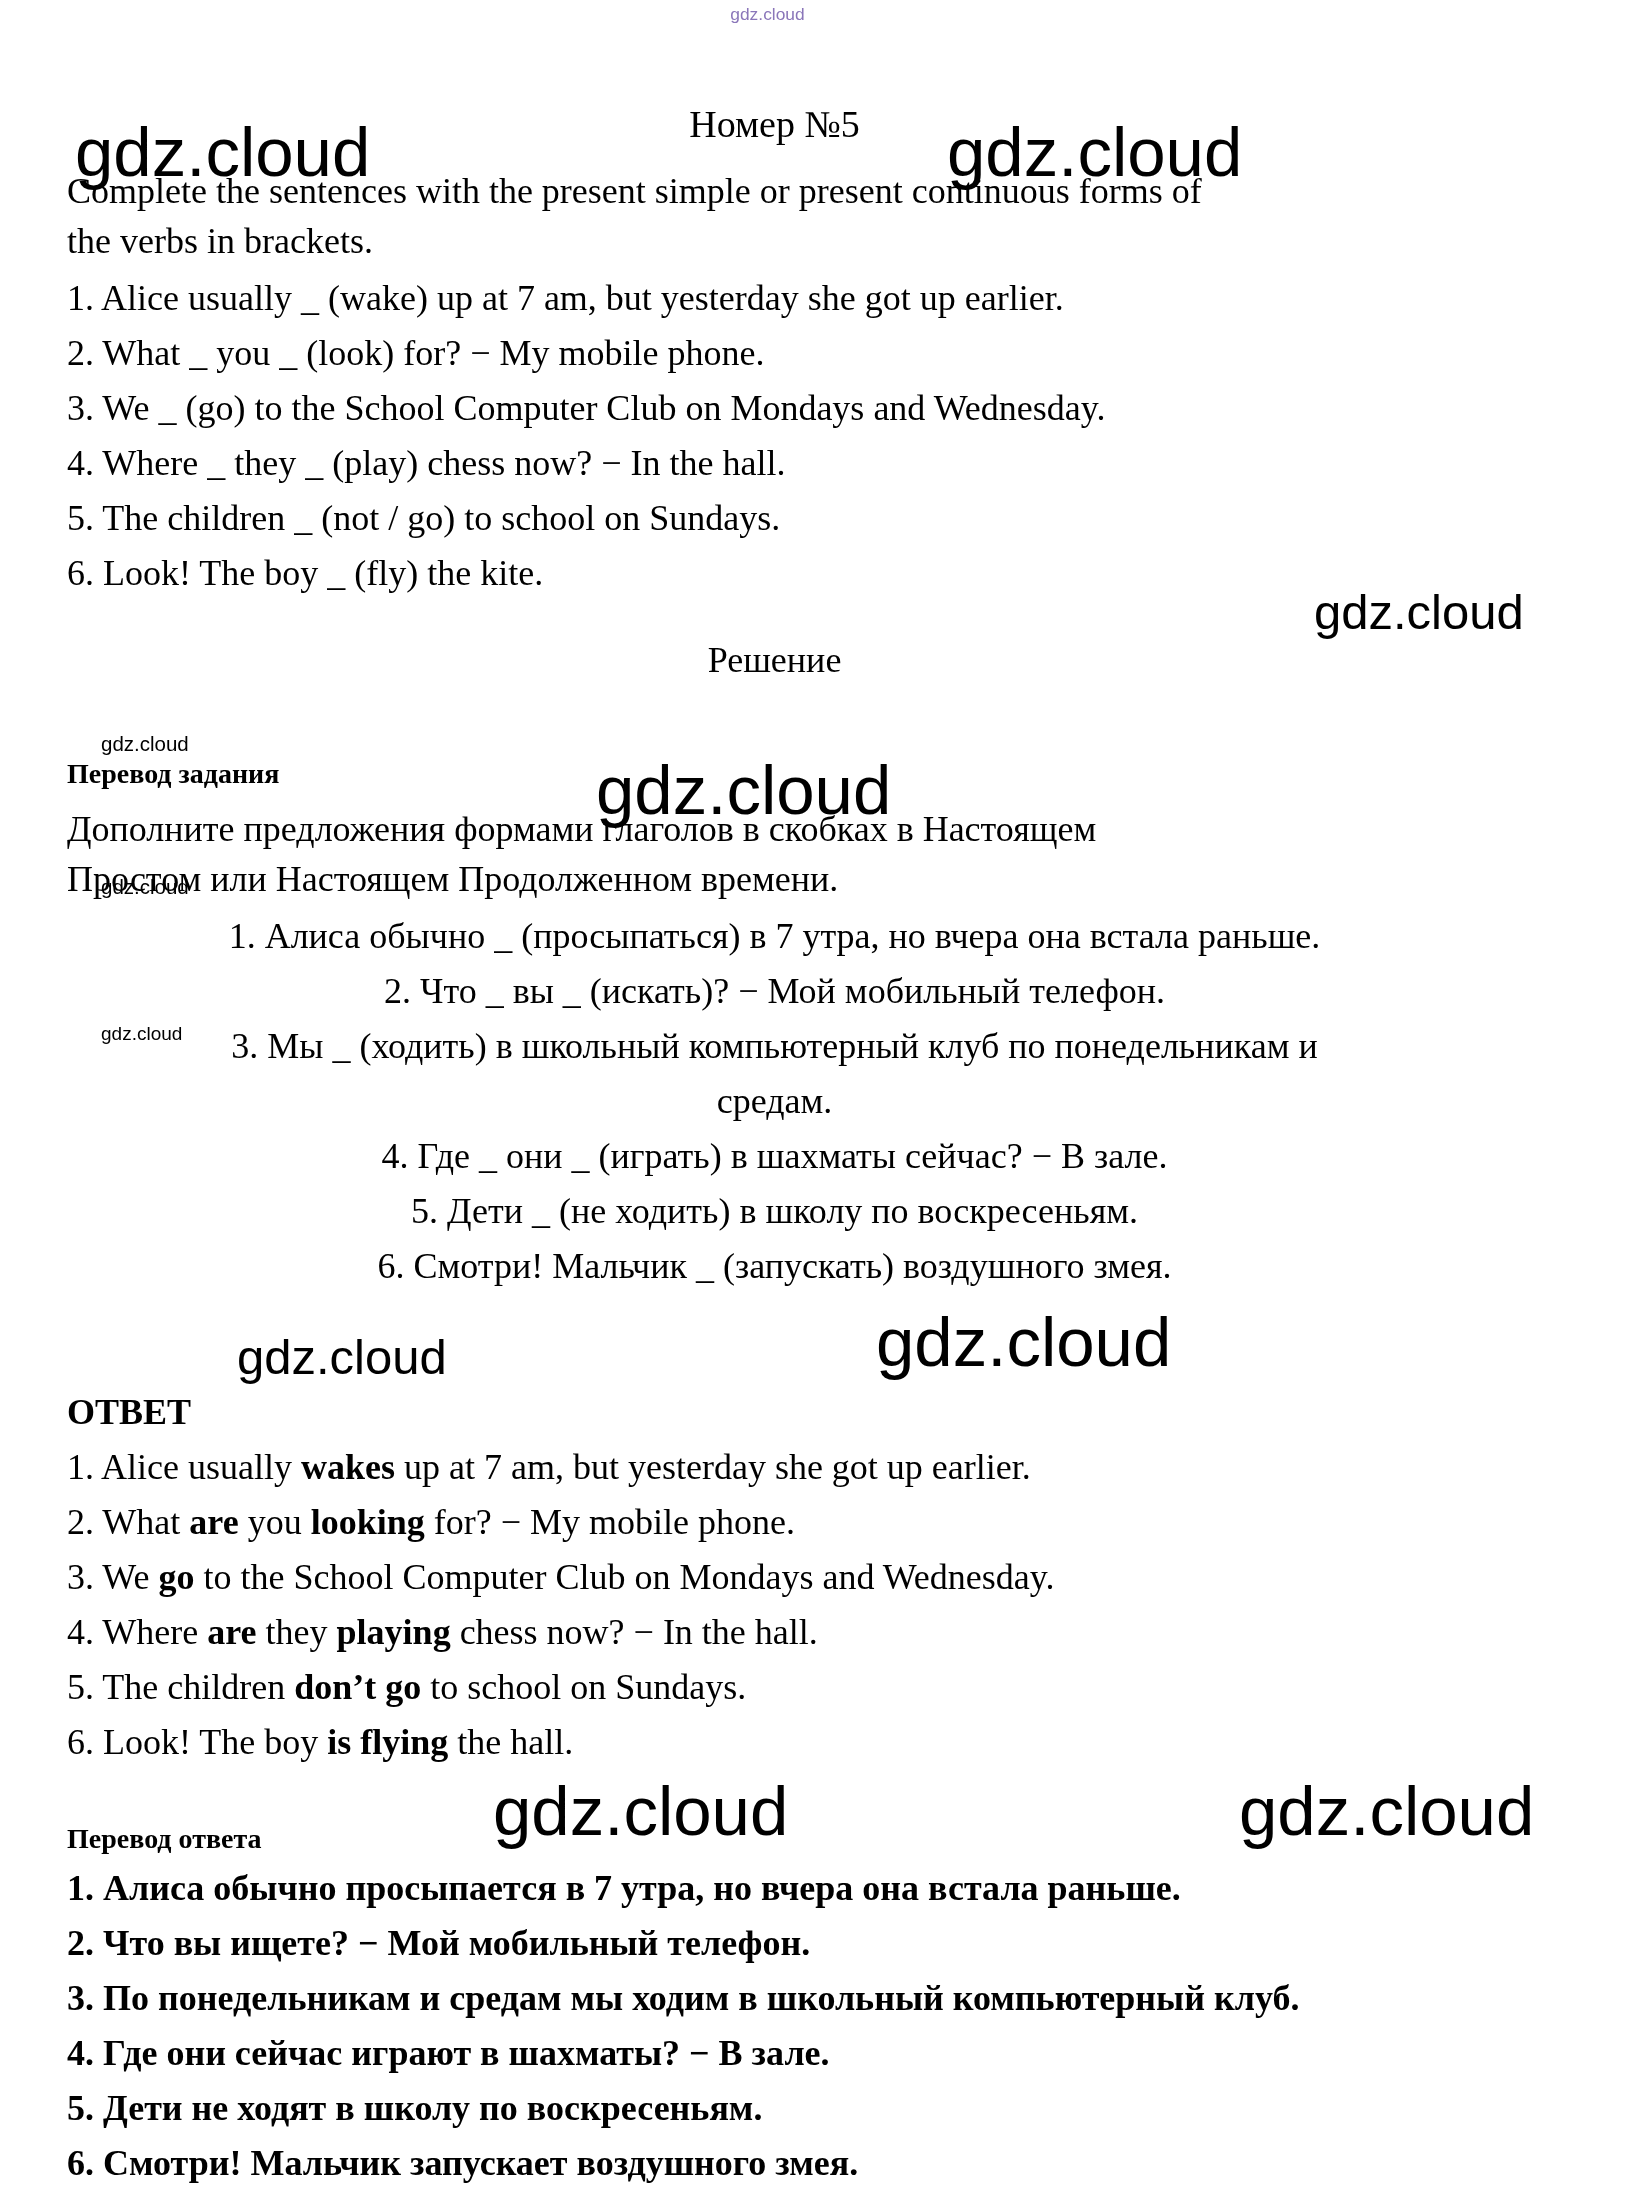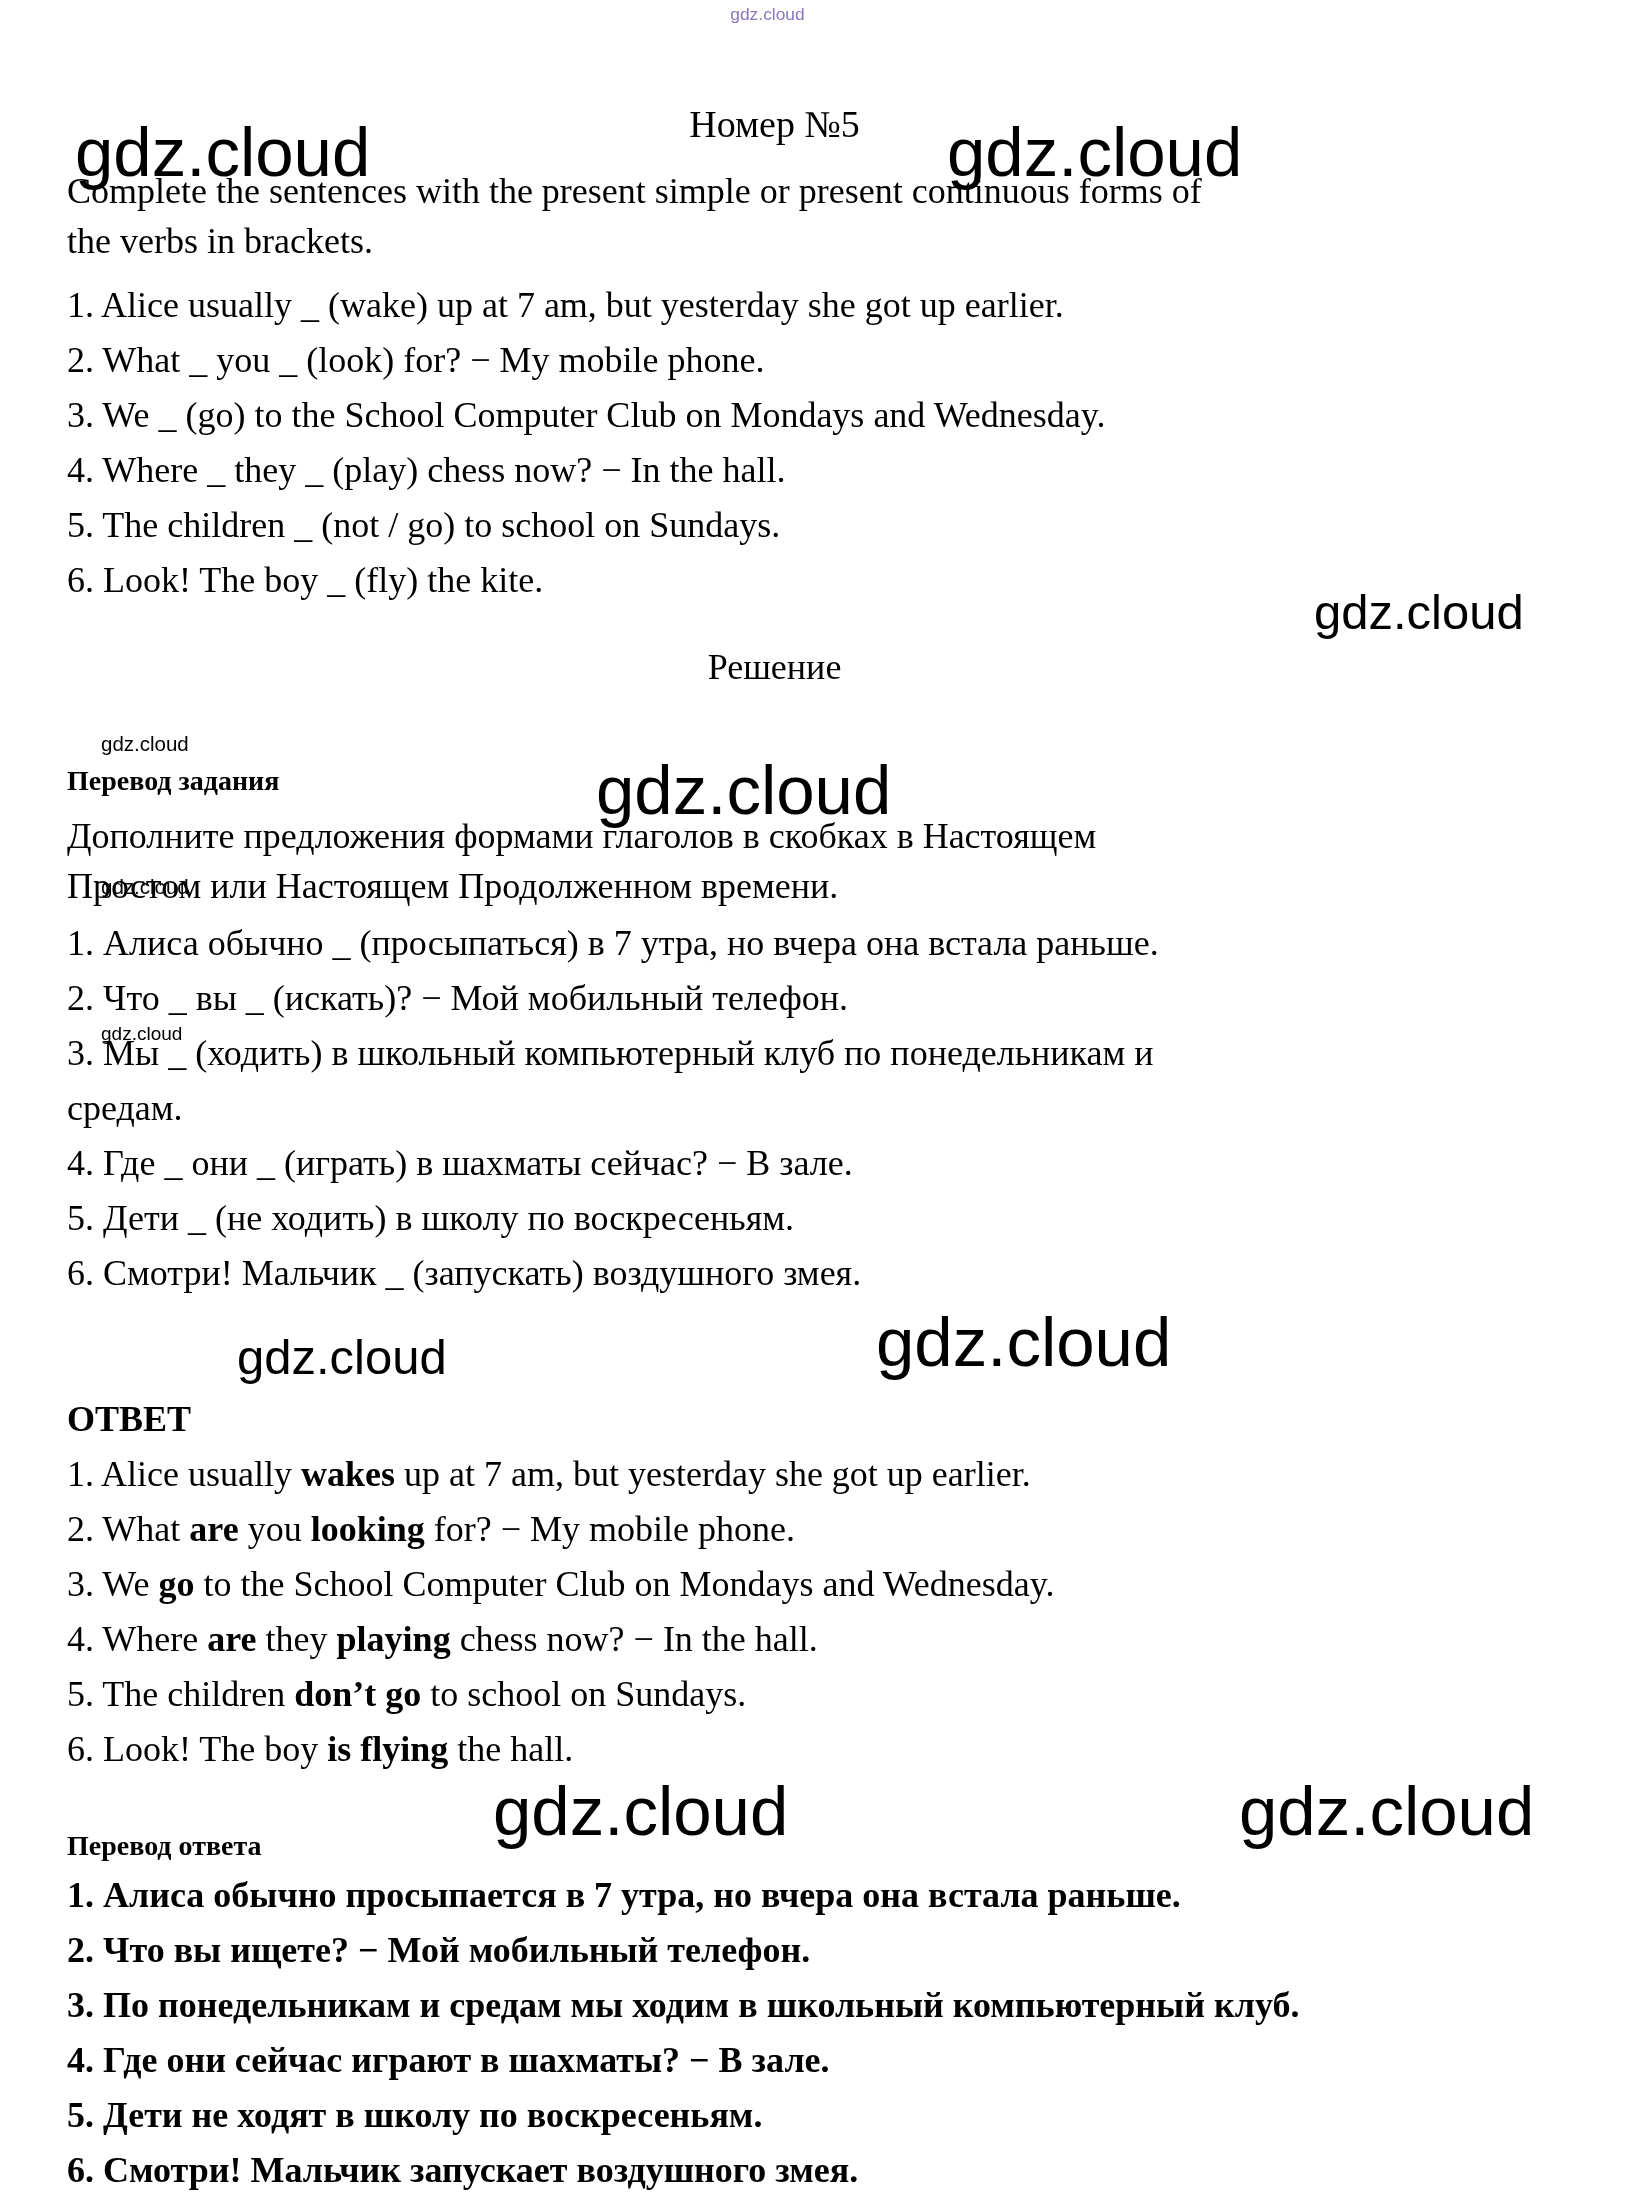--- a/index.html
+++ b/index.html
@@ -20,21 +20,21 @@
     font-size: 38px;
     font-weight: normal;
     line-height: 46px;
   }
   .intro {
     margin-top: 19px;
     font-size: 36px;
     line-height: 50px;
     white-space: pre-wrap;
   }
-  .list { margin-top: 12px; }
+  .list { margin-top: 5px; }
   .line {
     font-size: 36px;
     line-height: 55px;
     white-space: pre-wrap;
   }
   .line b { font-weight: bold; }
 
   .solution-heading {
     margin-top: 36px;
     text-align: center;
@@ -42,21 +42,21 @@
     font-weight: normal;
     line-height: 46px;
   }
   .sub-heading-italic {
     font-size: 28px;
     font-weight: bold;
     line-height: 44px;
   }
   .trans-task { margin-top: 69px; }
   .ru-intro { margin-top: 8px; }
-  .ru-task-list { margin-top: 4.7px; }
+  .ru-task-list { margin-top: 4.7px; text-align: center; }
   .answer-heading {
     margin-top: 96px;
     font-size: 36px;
     font-weight: bold;
     line-height: 44px;
   }
   .answer-list { margin-top: 6.3px; }
   .trans-answer { margin-top: 47px; }
   .ru-answer-list { margin-top: 0; font-weight: bold; }
 

